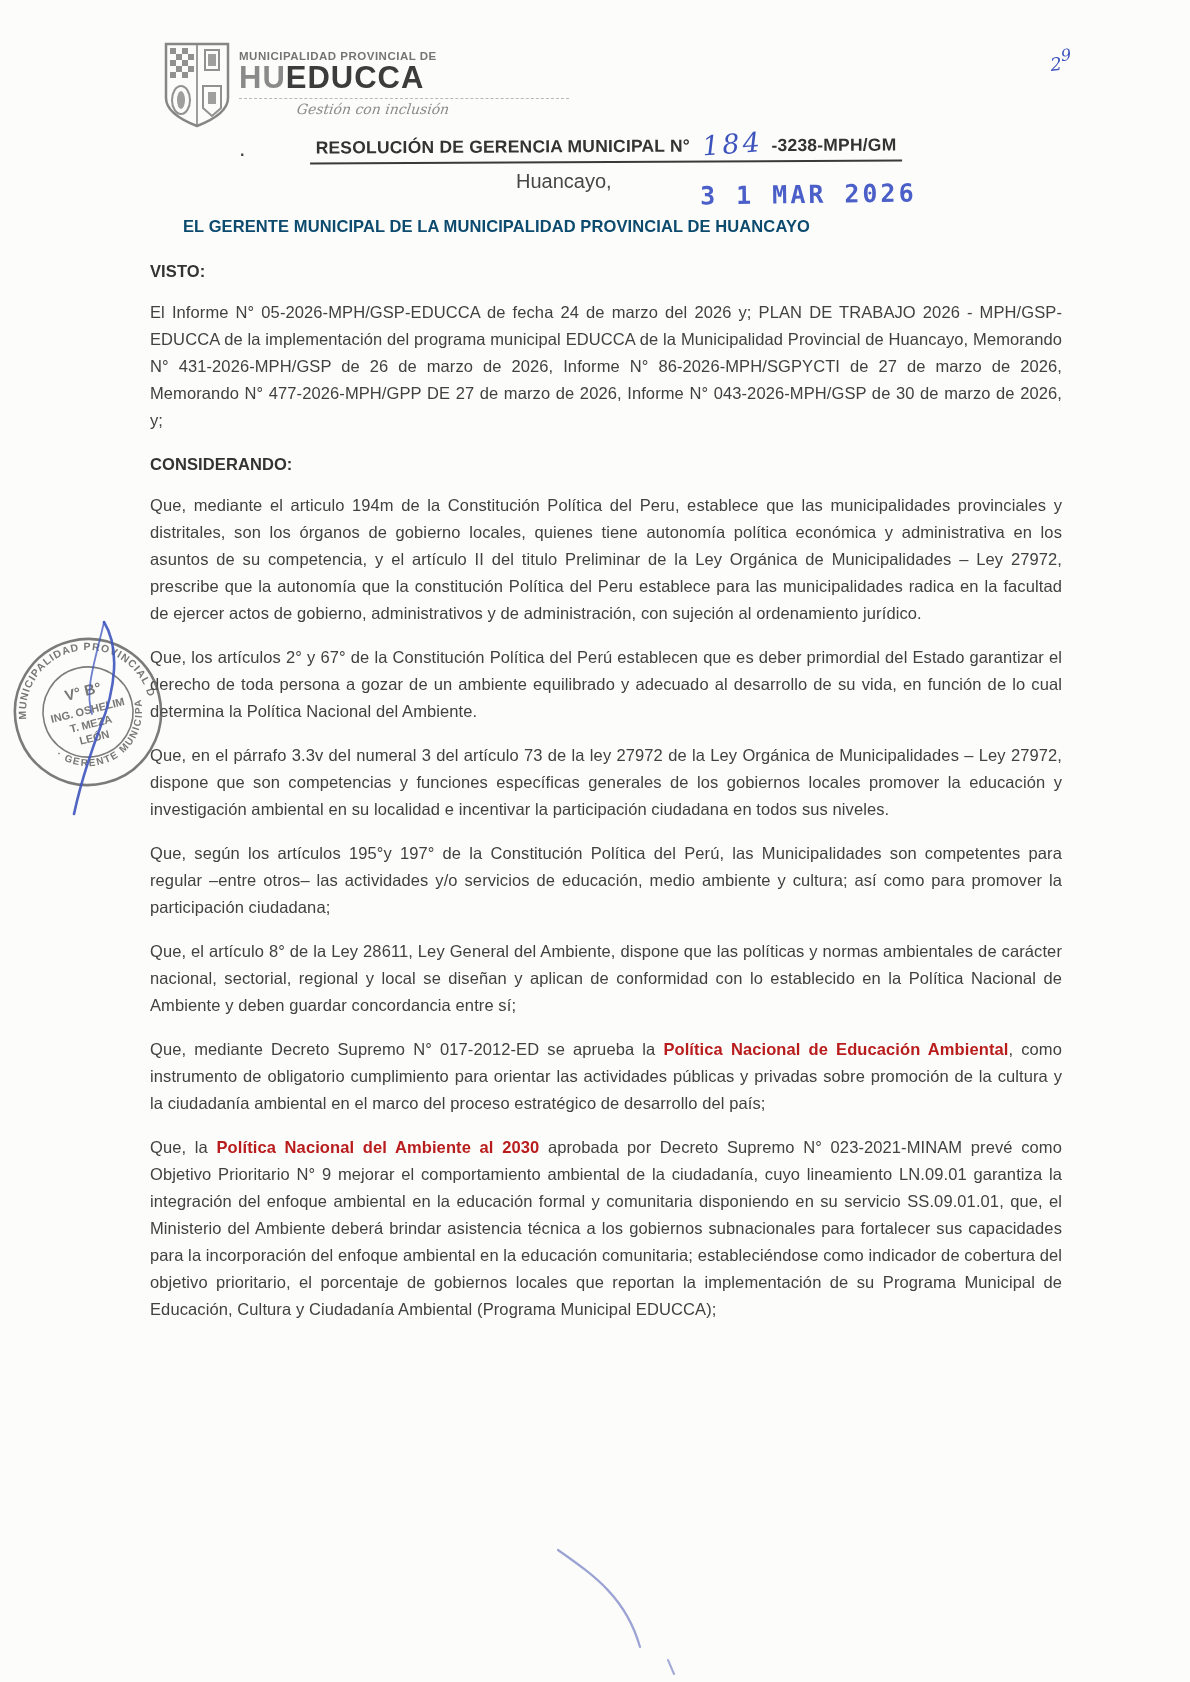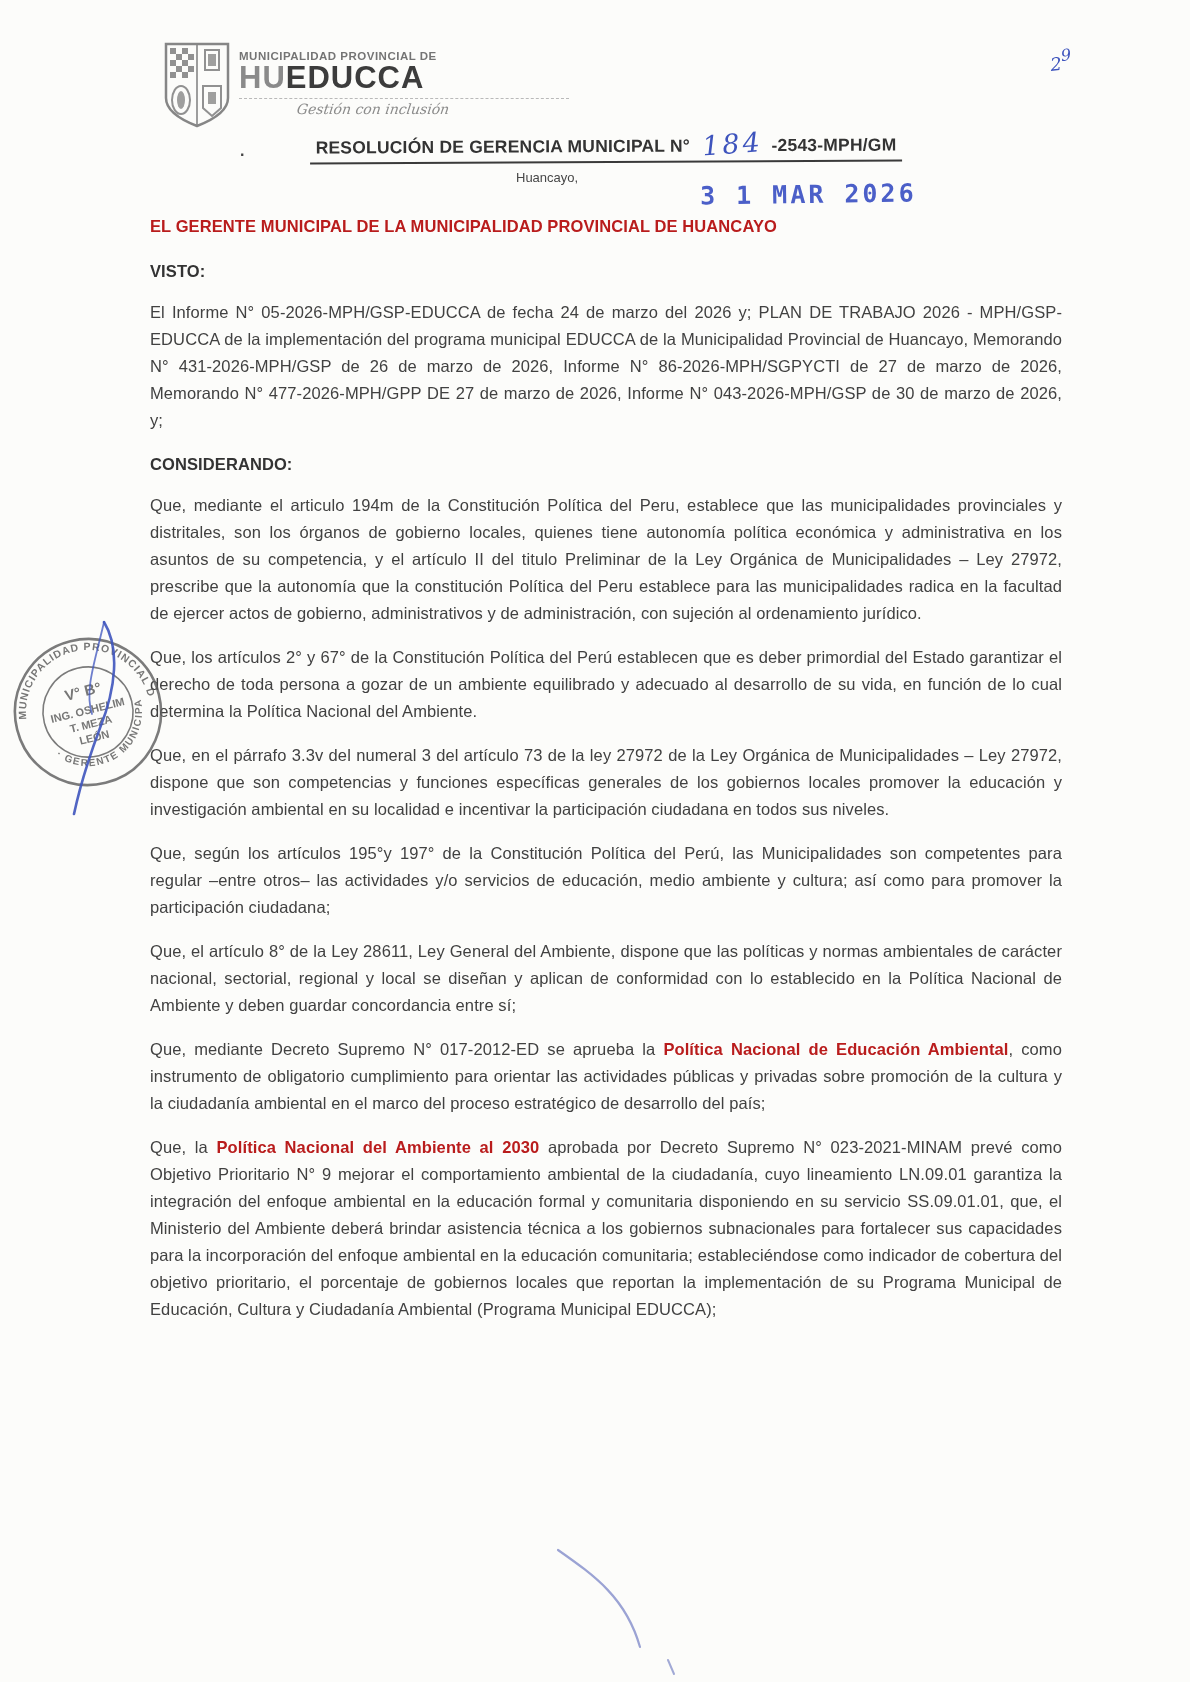--- a/index.html
+++ b/index.html
@@ -48,34 +48,34 @@
   }
   .hand-number {
     font-family:"DejaVu Serif", serif; font-style:italic;
     display:inline-block;
     font-size:27px; color:#3e54bd; letter-spacing:3px;
     transform:rotate(-4deg) translateY(2px);
     margin:0 4px 0 8px;
   }
   .stray-dot { position:absolute; left:240px; top:142px; font-weight:bold; color:#444; }
   
-  .city { position:absolute; left:516px; top:170px; font-size:13px; color:#474747; }
+  .city { position:absolute; left:516px; top:170px; font-size:20px; color:#474747; }
   .date-stamp {
     position:absolute; left:700px; top:180px;
     font-family:"DejaVu Sans Mono", monospace;
     font-size:25px; font-weight:bold; letter-spacing:3px;
     color:#3d52c4; transform:rotate(-.8deg); opacity:.92;
   }
   
   .col {
     position:absolute; left:150px; top:213px; width:912px;
     font-size:16.5px; line-height:27px; text-align:justify;
     letter-spacing:.1px;
   }
-  .addressee { font-weight:bold; color:#b91c1c; margin-bottom:18px; text-align:left; }
+  .addressee { font-weight:bold; color:#0c4a6e; margin-bottom:18px; text-align:left;margin-left:33px; }
   .section-head { font-weight:bold; color:#333; margin-bottom:14px; text-align:left; }
   .para { margin-bottom:17px; }
   .b { font-weight:bold; color:#b91c1c; }
   
   .seal-wrap { position:absolute; left:8px; top:618px; width:170px; height:200px; }
   .seal-svg { position:absolute; left:0; top:14px; transform:rotate(-14deg); opacity:.8; }
   .seal-sign { position:absolute; left:0; top:0; }
   
   .corner-mark {
     position:absolute; left:1050px; top:46px;
@@ -125,21 +125,21 @@
   <div class="corner-mark">
     <span class="d1">2</span><span class="d2">9</span>
   </div>
 
   <span class="stray-dot">.</span>
 
   <div class="title-row">
     <span class="title-inner">
       <span class="title-part">RESOLUCIÓN DE GERENCIA MUNICIPAL N°</span>
       <span class="hand-number">184</span>
-      <span class="title-part">-2543-MPH/GM</span>
+      <span class="title-part">-3238-MPH/GM</span>
     </span>
   </div>
 
   <div class="city">Huancayo,</div>
   <div class="date-stamp">3 1 MAR  2026</div>
 
   <div class="col">
     <p class="addressee">EL GERENTE MUNICIPAL DE LA MUNICIPALIDAD PROVINCIAL DE HUANCAYO</p>
 
     <p class="section-head">VISTO:</p>

